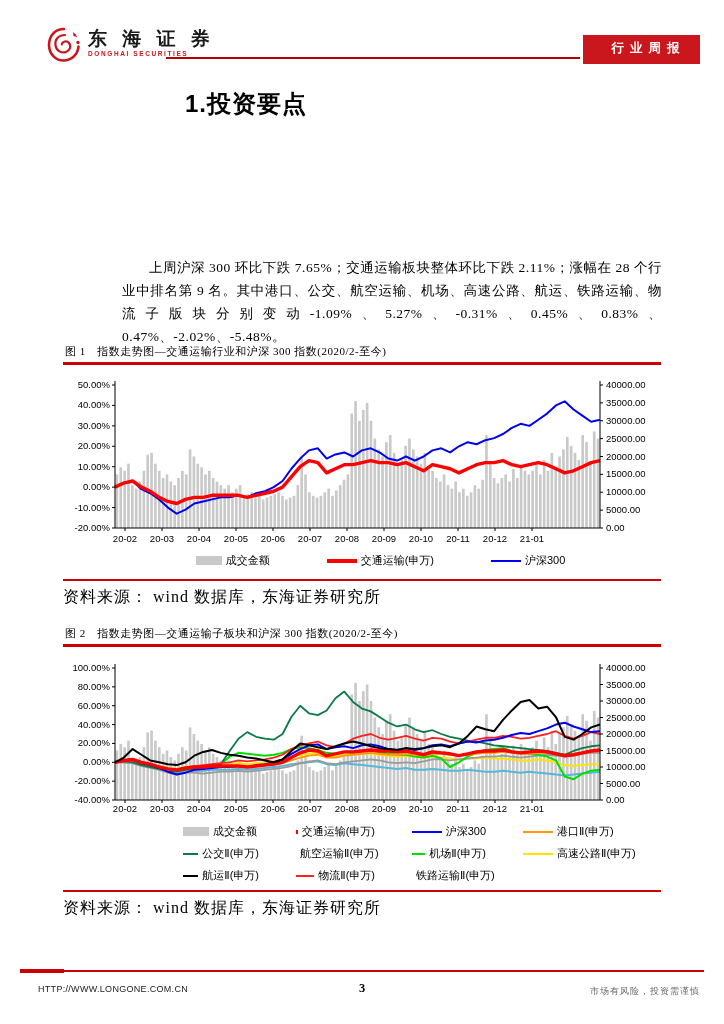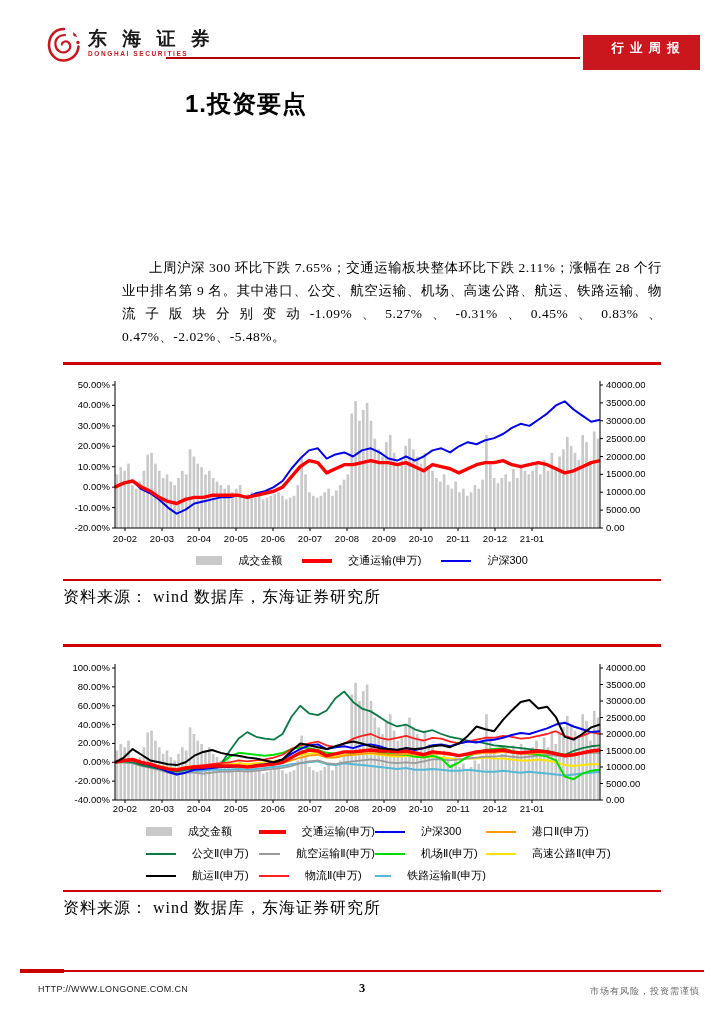--- a/index.html
+++ b/index.html
@@ -7,41 +7,41 @@
         font-family:"Liberation Serif","DejaVu Serif",serif;color:#000;}
   
   .hdr{position:absolute;top:24px;left:0;width:724px;height:46px;}
   .logo-ic{position:absolute;left:45px;top:2px;width:38px;height:38px;}
   .logo-txt{position:absolute;left:88px;top:4px;}
   .logo-cn{font-family:"Liberation Sans","DejaVu Sans",sans-serif;font-size:19px;font-weight:bold;
            letter-spacing:5px;color:#1a1a1a;line-height:21px;white-space:nowrap;}
   .logo-en{font-family:"Liberation Sans","DejaVu Sans",sans-serif;font-size:6.5px;font-weight:bold;
            letter-spacing:1.6px;color:#c9171d;line-height:9px;white-space:nowrap;}
   .hdr-line{position:absolute;left:166px;top:33px;width:414px;height:2px;background:#b40000;}
-  .badge{position:absolute;left:583px;top:11px;width:117px;height:35px;background:#c9171d;
+  .badge{position:absolute;left:583px;top:11px;width:117px;height:29px;background:#c9171d;
          color:#fff;font-size:12.5px;font-weight:bold;letter-spacing:6px;text-align:center;
          line-height:27px;padding-left:14px;box-sizing:border-box;}
   
   .h2{position:absolute;left:185px;font-family:Liberation Sans, sans-serif;
       font-size:24px;font-weight:bold;letter-spacing:1px;white-space:nowrap;}
   .para{position:absolute;left:122px;width:540px;font-size:13.5px;line-height:23px;
         text-align:justify;text-indent:2em;letter-spacing:0.5px;}
   
   .figure{position:absolute;left:63px;width:598px;}
   .figcap{position:absolute;top:0;left:2px;font-size:11px;letter-spacing:0.5px;white-space:nowrap;}
   .figrule{position:absolute;top:18px;left:0;width:598px;height:2.5px;background:#cc0000;}
   .figrule2{position:absolute;left:0;width:598px;height:2px;background:#cc0000;}
   .figsrc{position:absolute;left:0px;font-size:16px;letter-spacing:1px;white-space:nowrap;}
   .chart-svg{position:absolute;left:0;}
   .legend-row{position:absolute;left:0;width:598px;display:flex;justify-content:center;gap:20px;
               font-size:11px;font-family:"Liberation Sans","DejaVu Sans",sans-serif;}
   .legend-grid{position:absolute;left:83px;width:515px;display:grid;
                grid-template-columns:113px 116px 111px auto;row-gap:7px;
                font-size:11px;font-family:"Liberation Sans","DejaVu Sans",sans-serif;}
-  .lg-item{display:flex;align-items:center;gap:16px;white-space:nowrap;}
+  .lg-item{display:flex;align-items:center;gap:4px;white-space:nowrap;margin-left:37px;}
   .sw-bar{display:inline-block;width:26px;height:9px;}
   .sw-line{display:inline-block;width:30px;}
   
   .ftr-line{position:absolute;left:20px;top:970px;width:684px;height:1.5px;background:#cc0000;}
   .ftr-line-thick{position:absolute;left:20px;top:969px;width:44px;height:3.5px;background:#cc0000;}
   .ftr-url{position:absolute;left:38px;top:984px;font-size:9px;
            font-family:"Liberation Sans","DejaVu Sans",sans-serif;color:#222;letter-spacing:0.3px;}
   .ftr-page{position:absolute;left:0;top:981px;width:724px;text-align:center;
             font-size:12.5px;font-weight:bold;}
   .ftr-disc{position:absolute;right:24px;top:985px;font-size:9px;color:#666;letter-spacing:1px;}
@@ -64,20 +64,21 @@
     </div>
     <div class="hdr-line"></div>
     <div class="badge">行业周报</div>
   </div>
 
   <div class="h2" style="top:88px;">1.投资要点</div>
 
   <div class="para" style="top:256px;">上周沪深 300 环比下跌 7.65%；交通运输板块整体环比下跌 2.11%；涨幅在 28 个行业中排名第 9 名。其中港口、公交、航空运输、机场、高速公路、航运、铁路运输、物流子版块分别变动-1.09%、5.27%、-0.31%、0.45%、0.83%、0.47%、-2.02%、-5.48%。</div>
 
   <div class="figure" style="top:344px;height:262px;">
+    <div class="figcap">图 1　指数走势图—交通运输行业和沪深 300 指数(2020/2-至今)</div>
     <div class="figrule"></div>
     <svg class="chart-svg" style="top:28px;" width="598" height="176">
         <g>
           <rect x="52.60" y="102.38" width="2.65" height="53.63" fill="#c9c9c9"></rect>
           <rect x="56.45" y="95.22" width="2.65" height="60.78" fill="#c9c9c9"></rect>
           <rect x="60.30" y="98.80" width="2.65" height="57.20" fill="#c9c9c9"></rect>
           <rect x="64.15" y="91.65" width="2.65" height="64.35" fill="#c9c9c9"></rect>
           <rect x="68.00" y="113.10" width="2.65" height="42.90" fill="#c9c9c9"></rect>
           <rect x="71.85" y="116.67" width="2.65" height="39.33" fill="#c9c9c9"></rect>
           <rect x="75.70" y="109.53" width="2.65" height="46.47" fill="#c9c9c9"></rect>
@@ -281,20 +282,21 @@
         <span class="lg-item">
           <span class="sw-line" style="border-top: 2.5px solid rgb(0, 0, 238);"></span>
           <span>沪深300</span>
         </span>
       </div>
     <div class="figrule2" style="top:235px;"></div>
     <div class="figsrc" style="top:243px;">资料来源： wind 数据库，东海证券研究所</div>
   </div>
 
   <div class="figure" style="top:626px;height:290px;">
+    <div class="figcap">图 2　指数走势图—交通运输子板块和沪深 300 指数(2020/2-至今)</div>
     <div class="figrule"></div>
     <svg class="chart-svg" style="top:28px;" width="598" height="162">
         <g>
           <rect x="52.60" y="96.50" width="2.65" height="49.50" fill="#c9c9c9"></rect>
           <rect x="56.45" y="89.90" width="2.65" height="56.10" fill="#c9c9c9"></rect>
           <rect x="60.30" y="93.20" width="2.65" height="52.80" fill="#c9c9c9"></rect>
           <rect x="64.15" y="86.60" width="2.65" height="59.40" fill="#c9c9c9"></rect>
           <rect x="68.00" y="106.40" width="2.65" height="39.60" fill="#c9c9c9"></rect>
           <rect x="71.85" y="109.70" width="2.65" height="36.30" fill="#c9c9c9"></rect>
           <rect x="75.70" y="103.10" width="2.65" height="42.90" fill="#c9c9c9"></rect>

